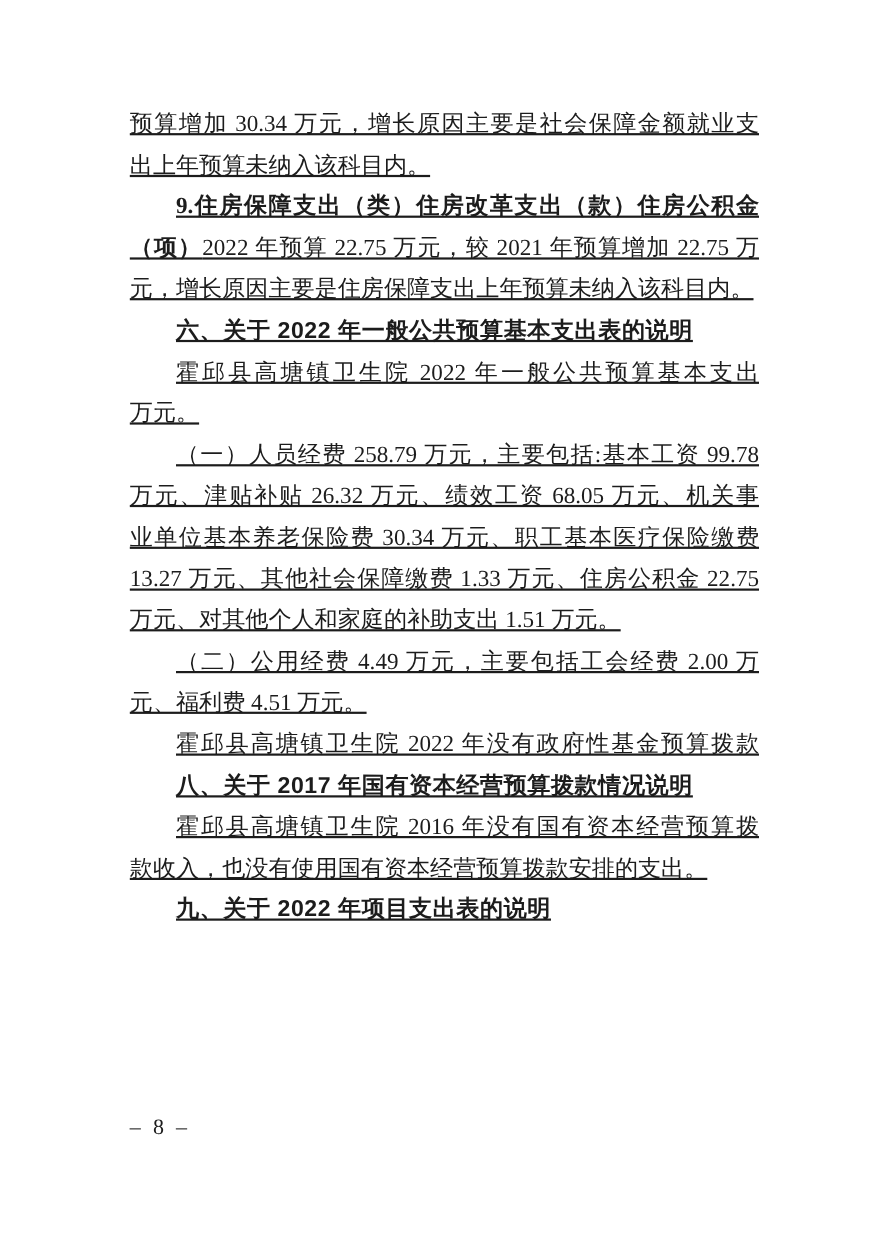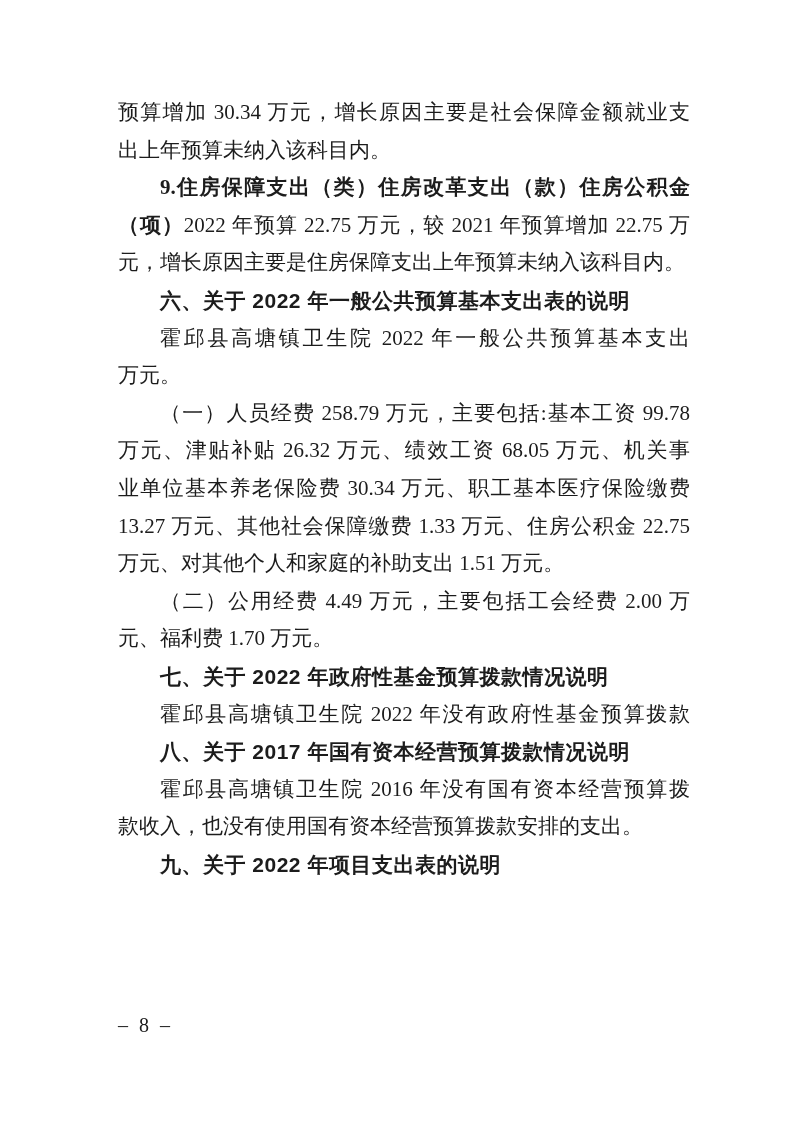--- a/index.html
+++ b/index.html
@@ -17,20 +17,21 @@
   }
   .doc {
     position: absolute;
     left: 118px;
     top: 94px;
     width: 572px;
     font-family: "Liberation Serif", "DejaVu Serif", serif;
     font-size: 21px;
     line-height: 37.6px;
     color: #1c1c1c;
+    text-decoration: underline;
   }
   .line {
     text-align: justify;
     text-align-last: left;
     text-justify: inter-character;
     white-space: pre-wrap;
   }
   .line.fill {
     text-align-last: justify;
   }
@@ -68,22 +69,21 @@
       <div class="line"><span>元，增长原因主要是住房保障支出上年预算未纳入该科目内。</span></div>
       <div class="line heading indent"><span class="bold">六、关于 2022 年一般公共预算基本支出表的说明</span></div>
       <div class="line indent fill"><span>霍邱县高塘镇卫生院 2022 年一般公共预算基本支出</span></div>
       <div class="line"><span>万元。</span></div>
       <div class="line indent fill"><span>（一）人员经费 258.79 万元，主要包括:基本工资 99.78</span></div>
       <div class="line fill"><span>万元、津贴补贴 26.32 万元、绩效工资 68.05 万元、机关事</span></div>
       <div class="line fill"><span>业单位基本养老保险费 30.34 万元、职工基本医疗保险缴费</span></div>
       <div class="line fill"><span>13.27 万元、其他社会保障缴费 1.33 万元、住房公积金 22.75</span></div>
       <div class="line"><span>万元、对其他个人和家庭的补助支出 1.51 万元。</span></div>
       <div class="line indent fill"><span>（二）公用经费 4.49 万元，主要包括工会经费 2.00 万</span></div>
-      <div class="line"><span>元、福利费 1.70 万元。</span></div>
-      <div class="line heading indent"><span class="bold">七、关于 2022 年政府性基金预算拨款情况说明</span></div>
+      <div class="line"><span>元、福利费 4.51 万元。</span></div>
       <div class="line indent fill"><span>霍邱县高塘镇卫生院 2022 年没有政府性基金预算拨款</span></div>
       <div class="line heading indent"><span class="bold">八、关于 2017 年国有资本经营预算拨款情况说明</span></div>
       <div class="line indent fill"><span>霍邱县高塘镇卫生院 2016 年没有国有资本经营预算拨</span></div>
       <div class="line"><span>款收入，也没有使用国有资本经营预算拨款安排的支出。</span></div>
       <div class="line heading indent"><span class="bold">九、关于 2022 年项目支出表的说明</span></div>
     </main>
   <div class="footer">– 8 –</div>
 </div>
 
 </body></html>

